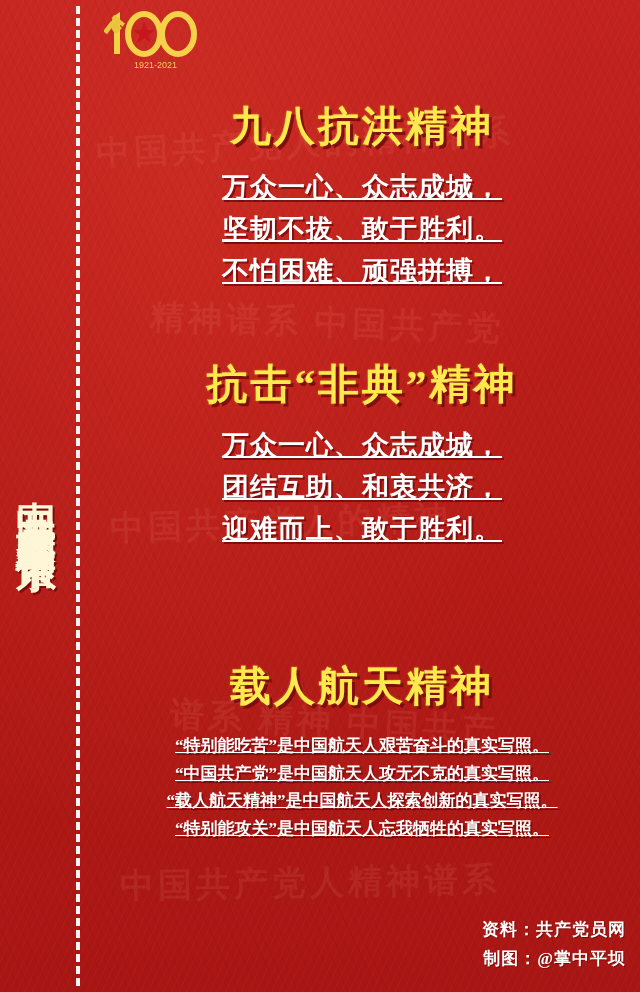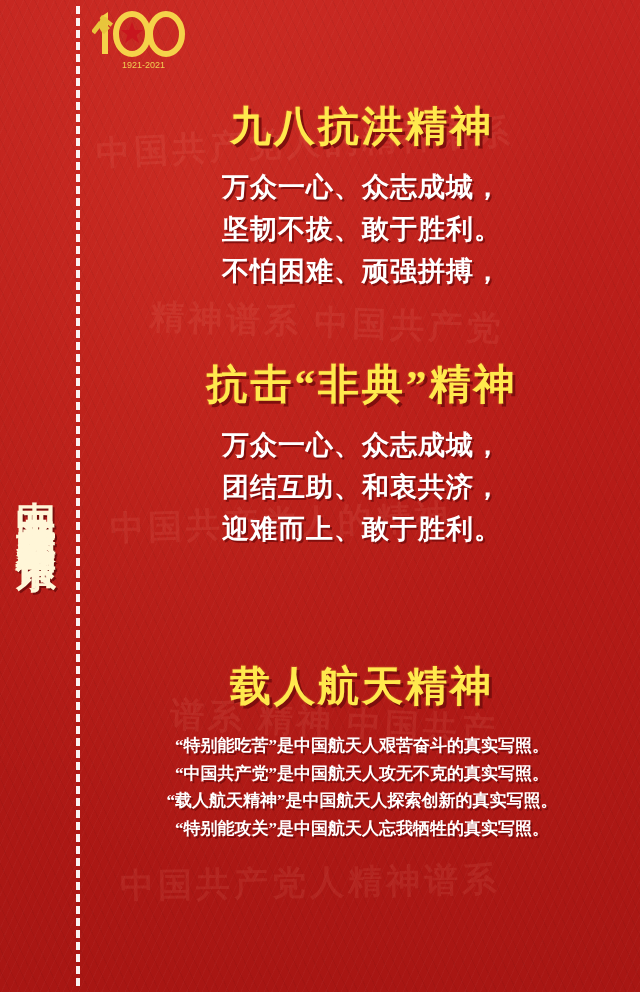--- a/index.html
+++ b/index.html
@@ -83,21 +83,21 @@
     top: 6px;
     bottom: 6px;
     width: 0;
     border-left: 4px dashed #ffffff;
     opacity: 0.95;
   }
 
   
   .emblem {
     position: absolute;
-    left: 92px;
+    left: 104px;
     top: 10px;
     width: 96px;
     height: 64px;
   }
 
   .content {
     position: absolute;
     left: 92px;
     top: 0;
     width: 548px;
@@ -127,21 +127,21 @@
 
   .sec-lines {
     color: #ffffff;
     font-size: 27px;
     font-weight: bold;
     line-height: 1.55;
     letter-spacing: 1px;
     text-shadow: 2px 2px 0 rgba(110,10,10,0.75);
     font-family: "Liberation Serif", "DejaVu Serif", serif;
   }
-  .sec-lines div { white-space: nowrap; }
+  .sec-lines div { white-space: nowrap; text-decoration: underline; }
 
   .sec-lines.small {
     font-size: 17px;
     line-height: 1.62;
     letter-spacing: 0px;
     margin-top: 23px;
   }
 
   .credits {
     position: absolute;
@@ -219,15 +219,19 @@
     <div class="section s3">
       <div class="sec-title">载人航天精神</div>
       <div class="sec-lines small">
         <div>“特别能吃苦”是中国航天人艰苦奋斗的真实写照。</div>
         <div>“中国共产党”是中国航天人攻无不克的真实写照。</div>
         <div>“载人航天精神”是中国航天人探索创新的真实写照。</div>
         <div>“特别能攻关”是中国航天人忘我牺牲的真实写照。</div>
       </div>
     </div>
 
+    <div class="credits">
+      <div>资料：共产党员网</div>
+      <div>制图：@掌中平坝</div>
+    </div>
 
   </div>
 </div>
 
 </body></html>

